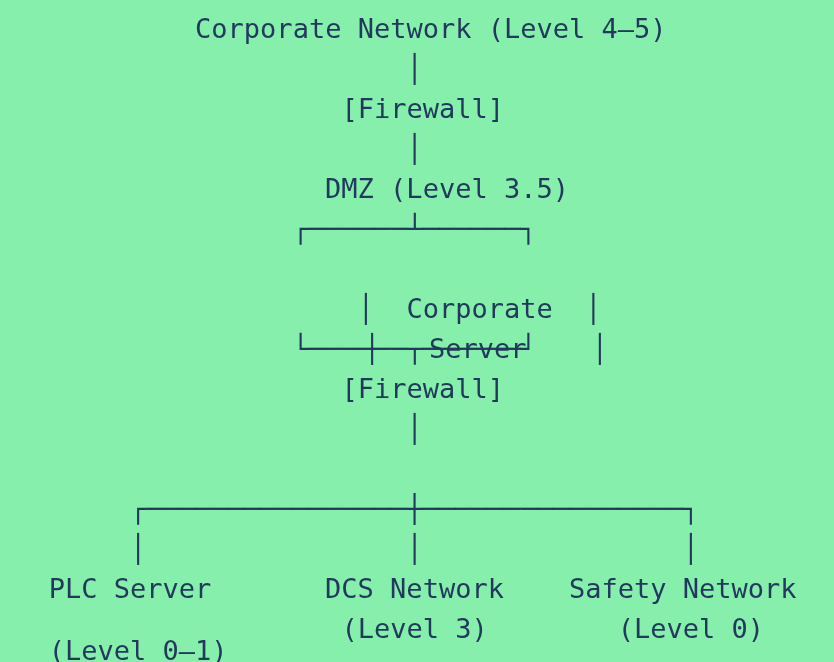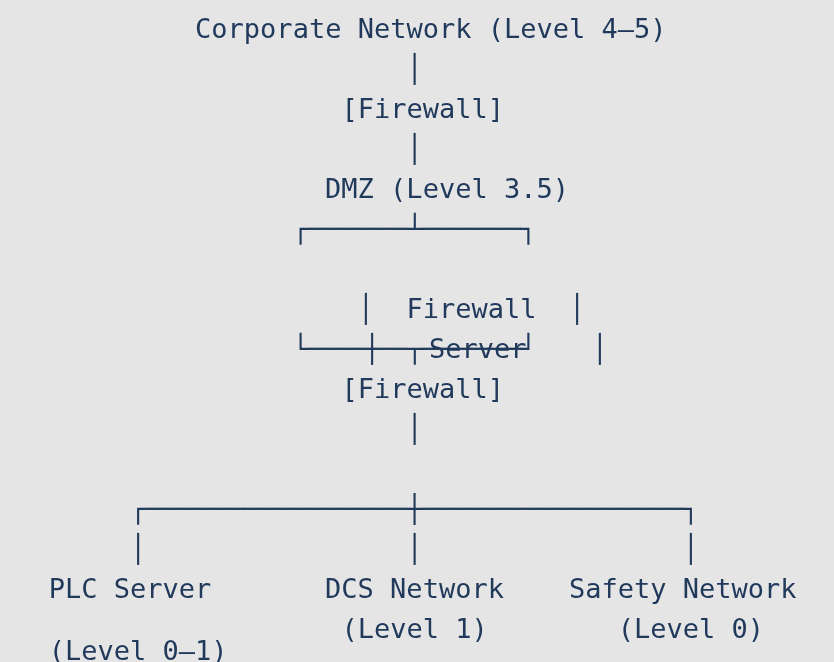--- a/index.html
+++ b/index.html
@@ -17,36 +17,36 @@
   .cell {
     position: absolute;
     white-space: pre;
     height: 40px;
   }
   .cell span { white-space: pre; }
 </style>
 </head>
 <body>
 
-<div class="stage" style="color: rgb(33, 58, 92); background: #e5e5e5;">
+<div class="stage" style="color: rgb(33, 58, 92); background: #86efac;">
 
   <div class="cell" style="left:195.1px; top:9px">Corporate Network (Level 4–5)</div>
 
   <div class="cell" style="left:406.4px; top:49px">│</div>
 
   <div class="cell" style="left:341.4px; top:89px">[Firewall]</div>
 
   <div class="cell" style="left:406.4px; top:129px">│</div>
 
   <div class="cell" style="left:325.1px; top:169px">DMZ (Level 3.5)</div>
 
   <div class="cell" style="left:292.6px; top:209px">┌──────┴──────┐</div>
 
   <div class="cell" style="left:292.6px; top:249px">
-    <span>│</span><span>  Firewall  </span><span>│</span>
+    <span>│</span><span>  Corporate  </span><span>│</span>
   </div>
 
   <div class="cell" style="left:299px; top:289px">
     <span>│</span><span>   Server    </span><span>│</span>
   </div>
 
   <div class="cell" style="left:292.6px; top:329px">└──────┬──────┘</div>
 
   <div class="cell" style="left:341.4px; top:369px">[Firewall]</div>
 
@@ -57,16 +57,16 @@
 
   <div class="cell" style="left:130px; top:529px">│</div>
   <div class="cell" style="left:406.4px; top:529px">│</div>
   <div class="cell" style="left:682.8px; top:529px">│</div>
 
   <div class="cell" style="left:48.8px; top:569px">PLC Server</div>
   <div class="cell" style="left:325.1px; top:569px">DCS Network</div>
   <div class="cell" style="left:569px; top:569px">Safety Network</div>
 
   <div class="cell" style="left:48.8px; top:631px">(Level 0–1)</div>
-  <div class="cell" style="left:341.4px; top:609px">(Level 1)</div>
+  <div class="cell" style="left:341.4px; top:609px">(Level 3)</div>
   <div class="cell" style="left:617.7px; top:609px">(Level 0)</div>
 
 </div>
 
 </body></html>

